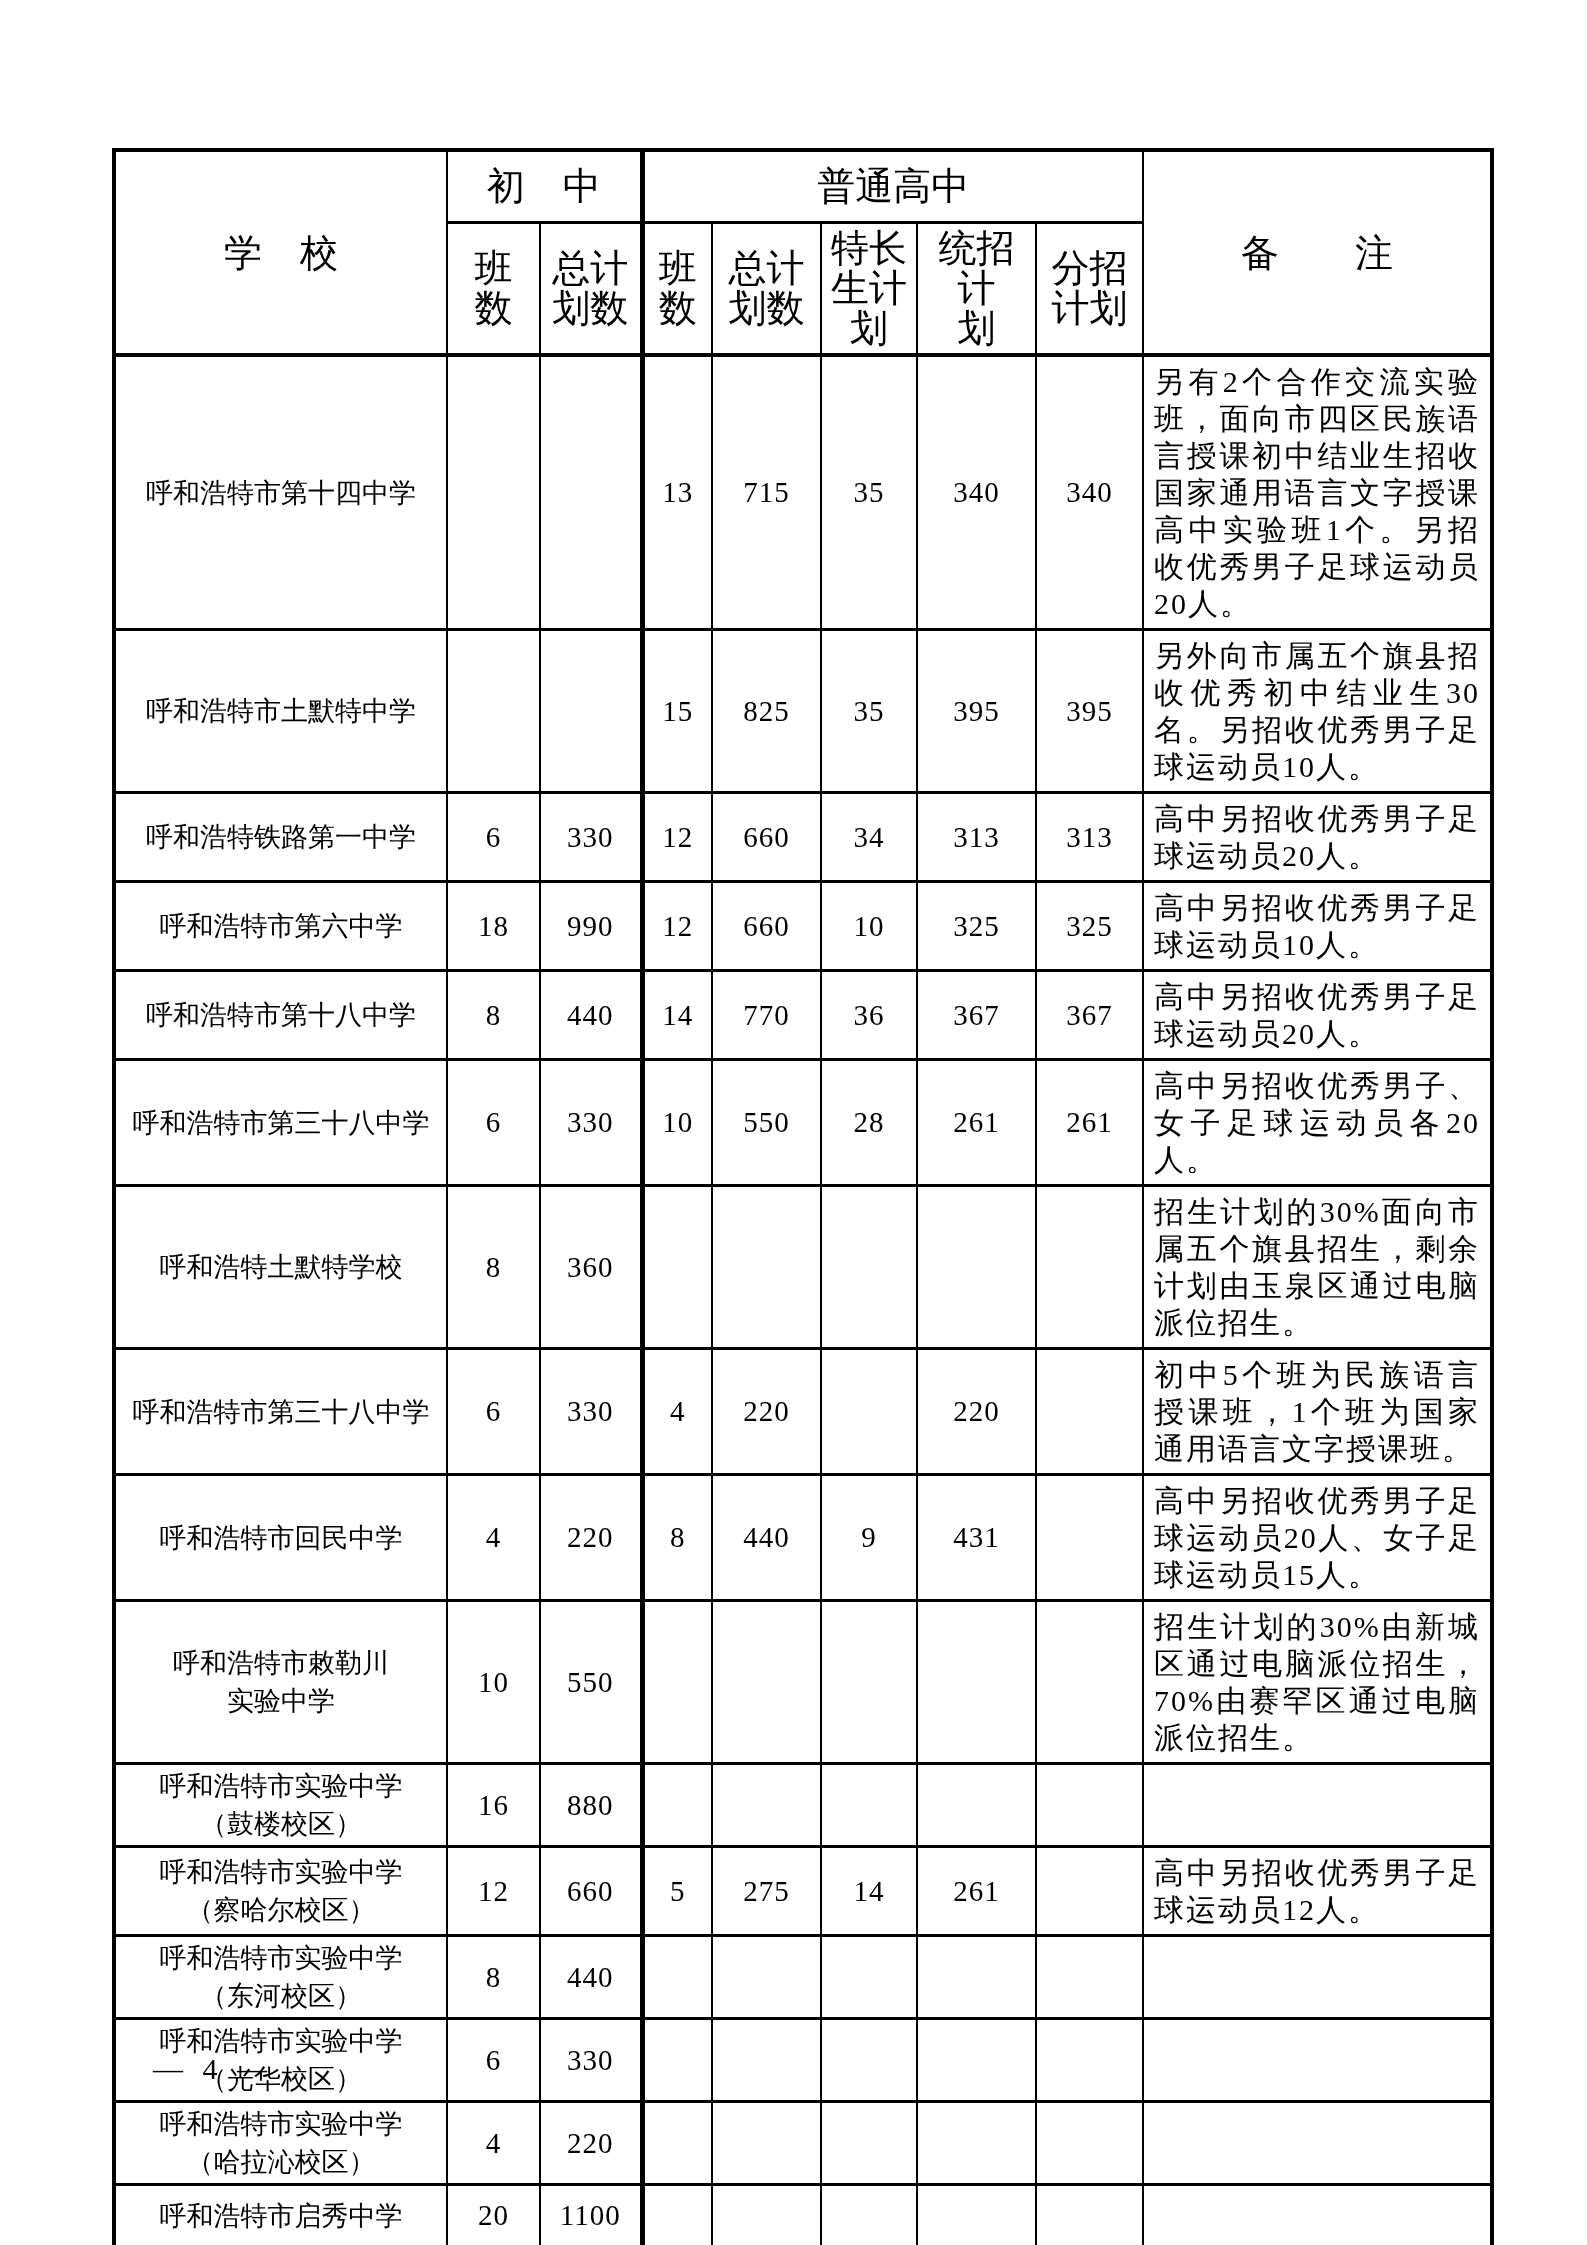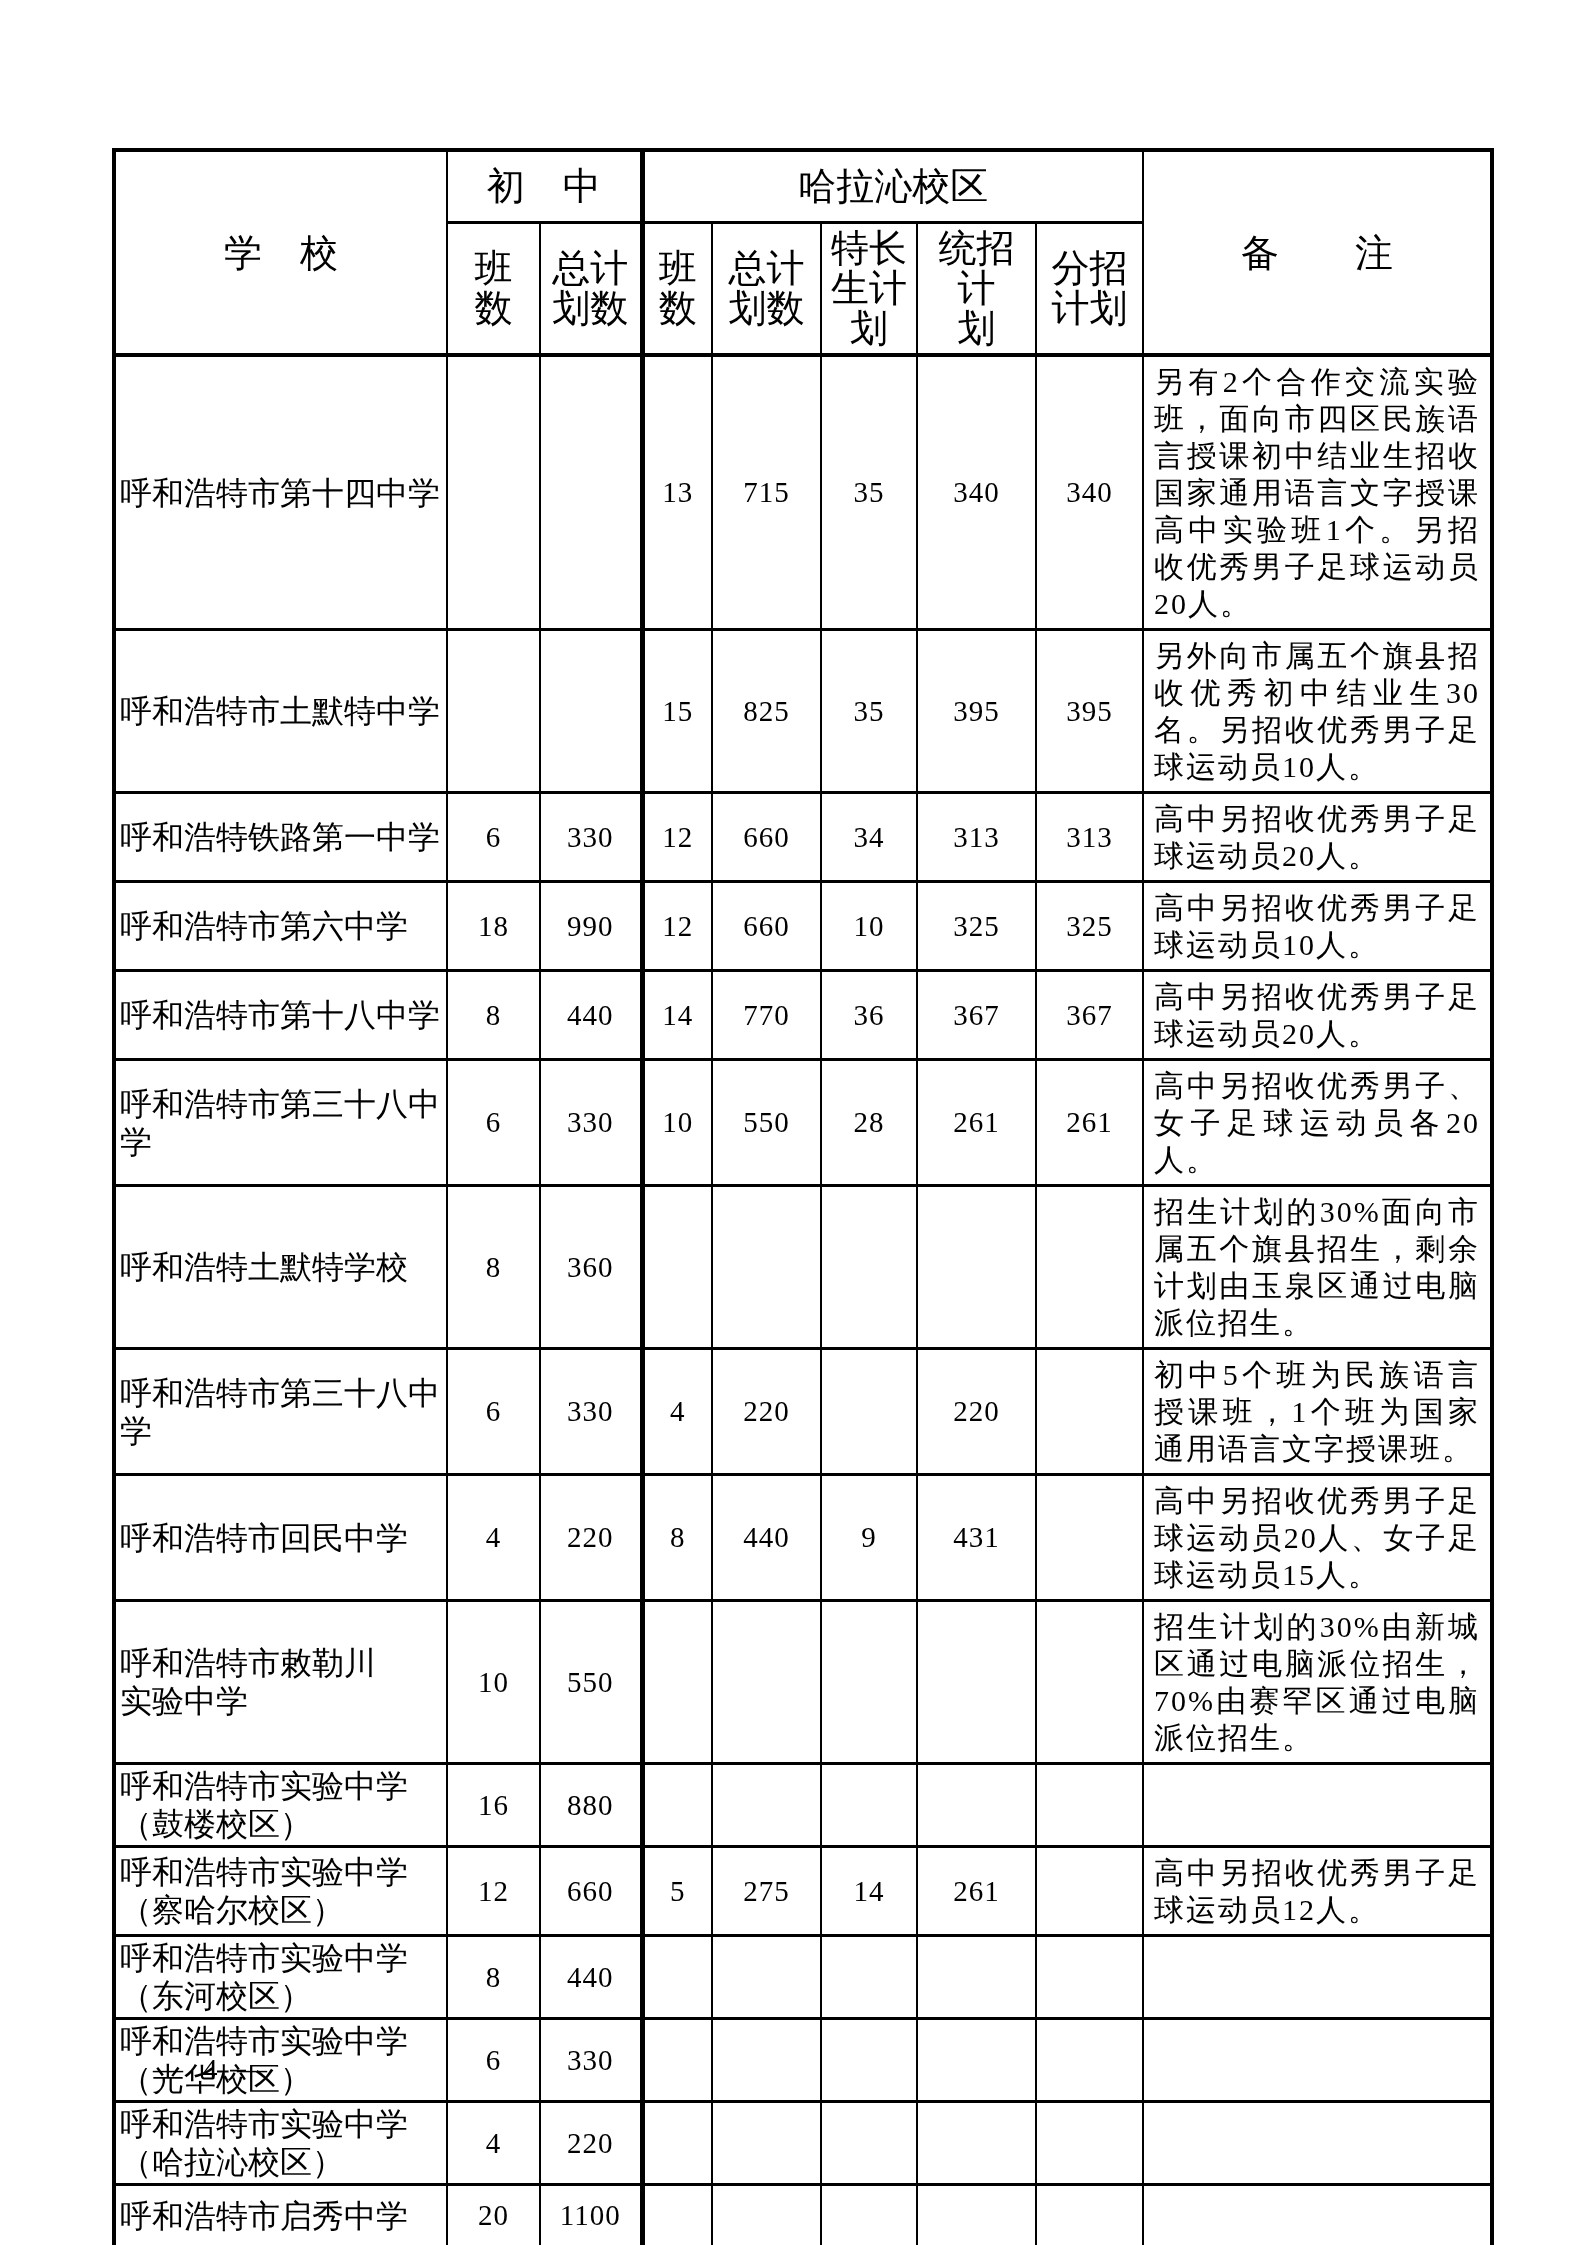--- a/index.html
+++ b/index.html
@@ -30,21 +30,22 @@
     font-weight:normal;
     font-size:38px;
     text-align:center;
     white-space:pre-line;
     line-height:40px;
   }
   th.hbot{border-bottom-width:4px;}
   .thick-left{border-left-width:5px !important;}
 
   td.cell-school{
-    font-size:32px;
+    text-align:center;
+    font-size:27px;
     line-height:38px;
     white-space:pre-line;
   }
   td.cell-num{
     text-align:center;
     font-size:29px;
     letter-spacing:1px;
   }
   td.cell-remark{
     text-align:justify;
@@ -78,21 +79,21 @@
       <col style="width:109px">
       <col style="width:96px">
       <col style="width:119px">
       <col style="width:107px">
       <col style="width:349px">
     </colgroup>
     <thead>
       <tr style="height:72px">
         <th rowspan="2" class="hbot">学　校</th>
         <th colspan="2">初　中</th>
-        <th colspan="5" class="thick-left">哈拉沁校区</th>
+        <th colspan="5" class="thick-left">普通高中</th>
         <th rowspan="2" class="hbot">备　　注</th>
       </tr>
       <tr style="height:133px">
         <th class="hbot">班
 数</th>
         <th class="hbot">总计
 划数</th>
         <th class="hbot thick-left">班
 数</th>
         <th class="hbot">总计

